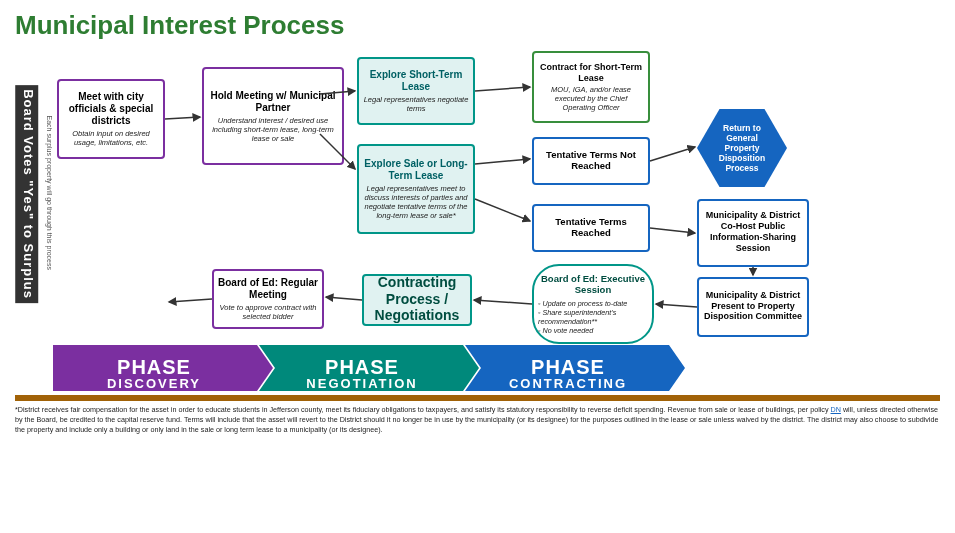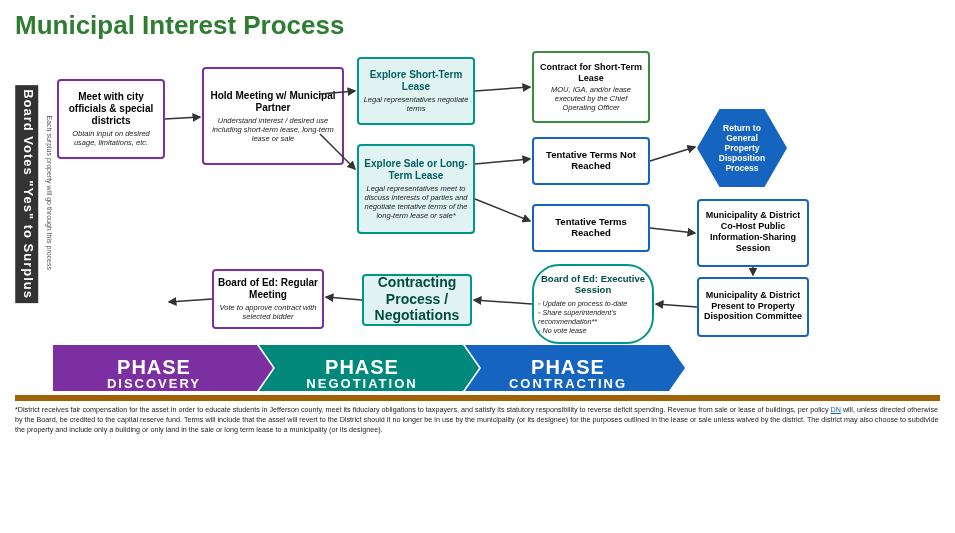--- a/index.html
+++ b/index.html
@@ -224,21 +224,21 @@
 
       <div class="box" style="left:640px; top:228px; width:112px; height:60px; border-color:#1565c0; border-width:2.5px;">
         <div class="box-title" style="font-size:9px;">Municipality &amp; District Present to Property Disposition Committee</div>
       </div>
 
       <div class="box" style="left:475px; top:215px; width:122px; height:80px; border-color:#009688; border-width:2.5px;border-radius:27px;">
         <div class="box-title" style="font-size:9.5px; color:#004d40;">Board of Ed: Executive Session</div>
         <div style="text-align:left; font-size:7.2px; color:#222; margin-top:2px;">
           <div>◦ <em>Update on process to-date</em></div>
           <div>◦ <em>Share superintendent's recommendation**</em></div>
-          <div>◦ <em>No vote lease</em></div>
+          <div>◦ <em>No vote needed</em></div>
         </div>
       </div>
 
       <div class="box" style="left:305px; top:225px; width:110px; height:52px; border-color:#009688; border-width:2.5px; background:#e0f2f1;">
         <div class="box-title" style="color:#004d40; font-size:14px;">Contracting Process / Negotiations</div>
       </div>
 
       <div class="box box-purple" style="left:155px; top:220px; width:112px; height:60px;">
         <div class="box-title">Board of Ed: Regular Meeting</div>
         <div class="box-sub">Vote to approve contract with selected bidder</div>

